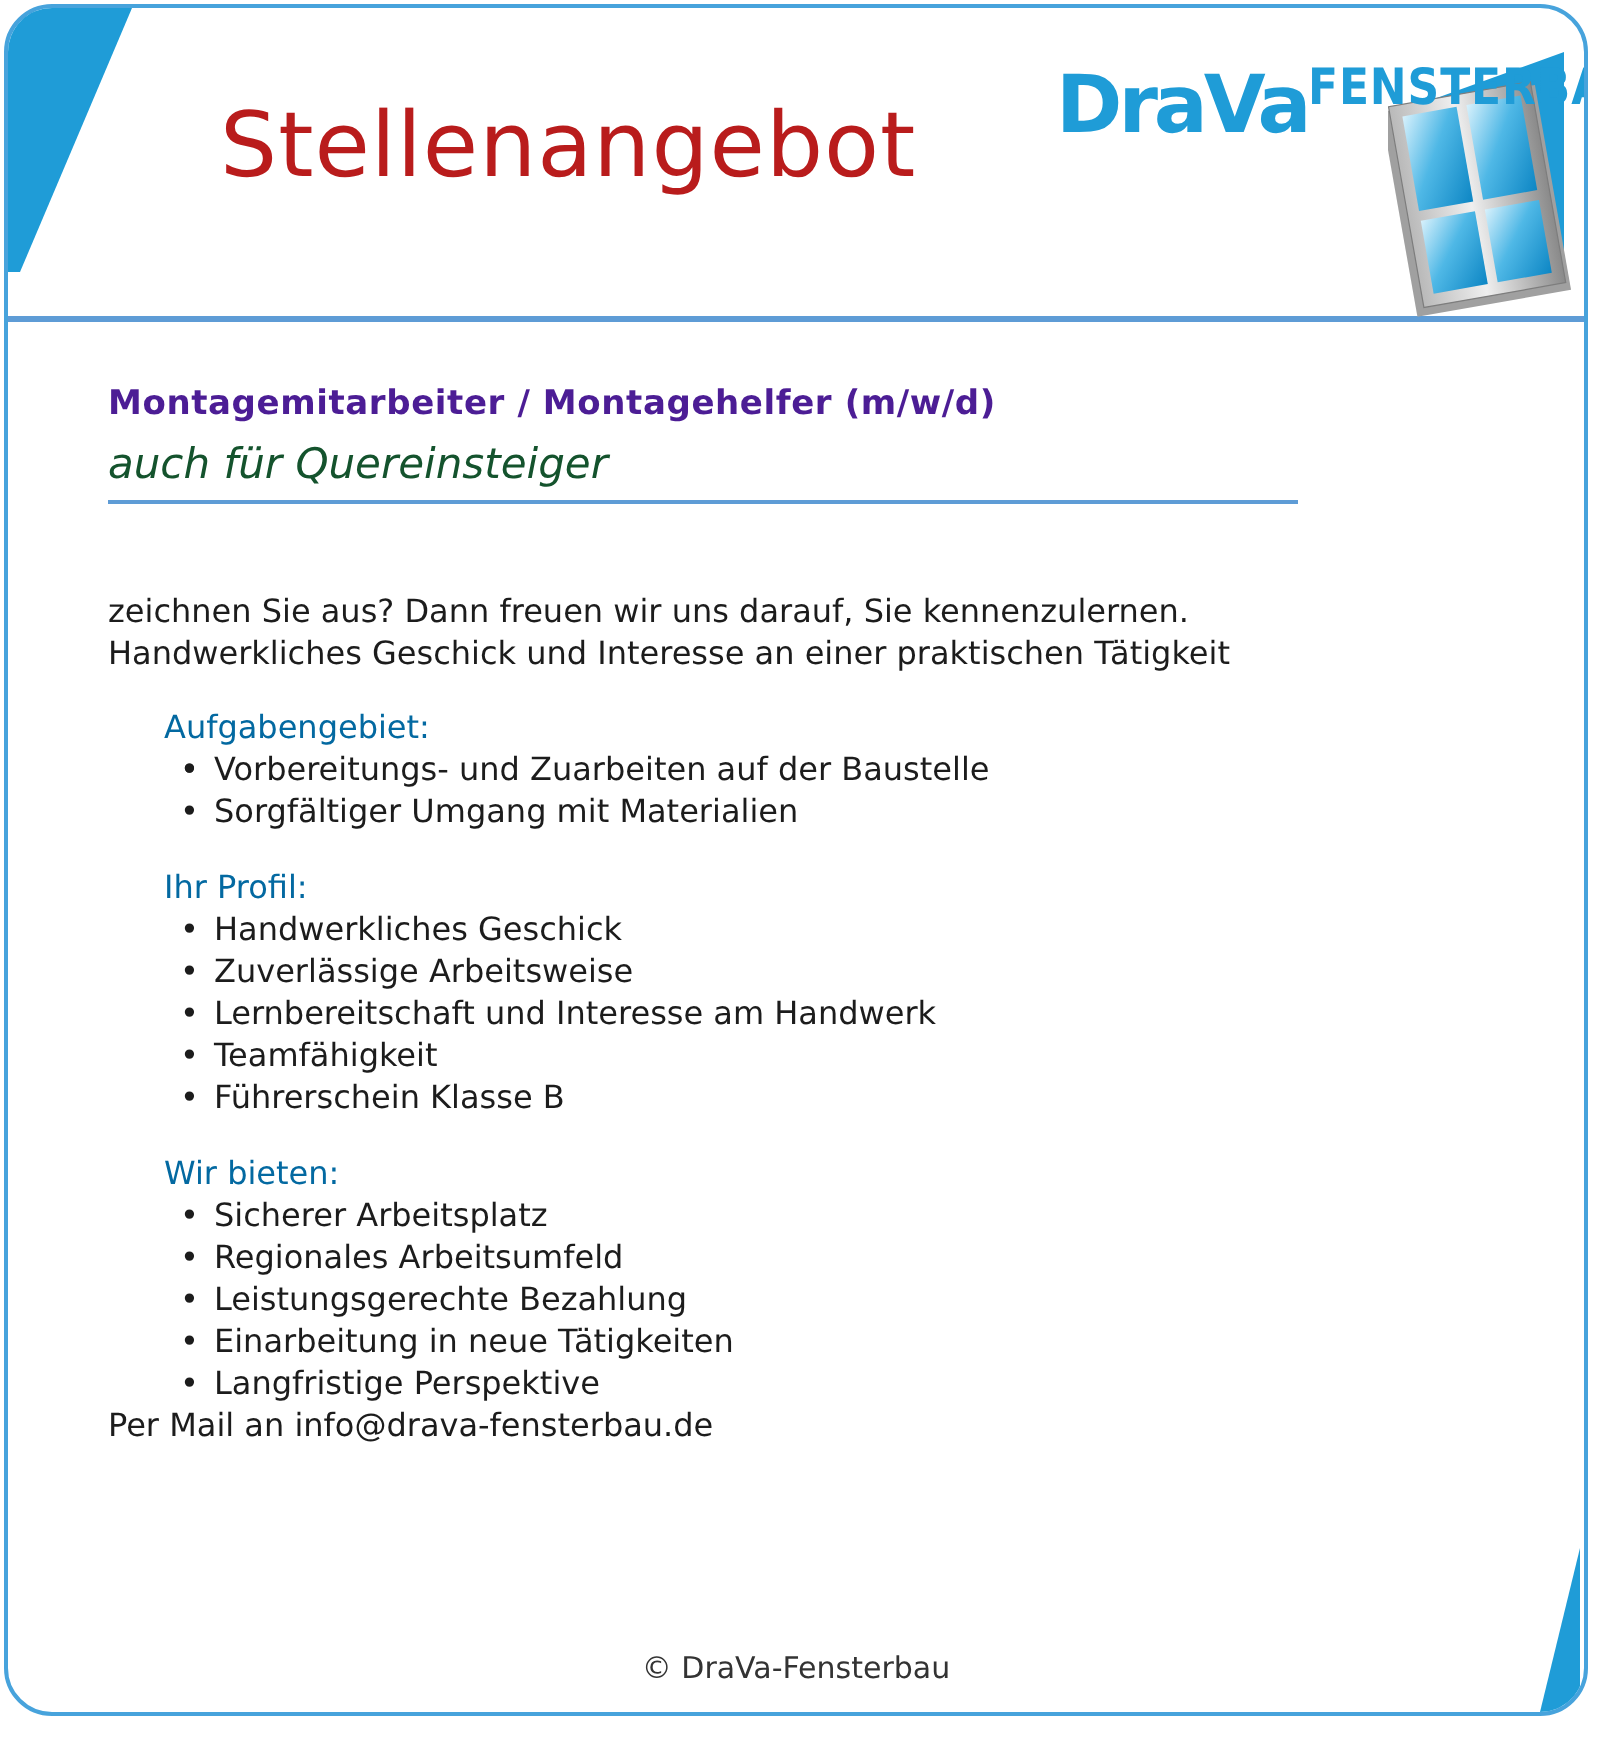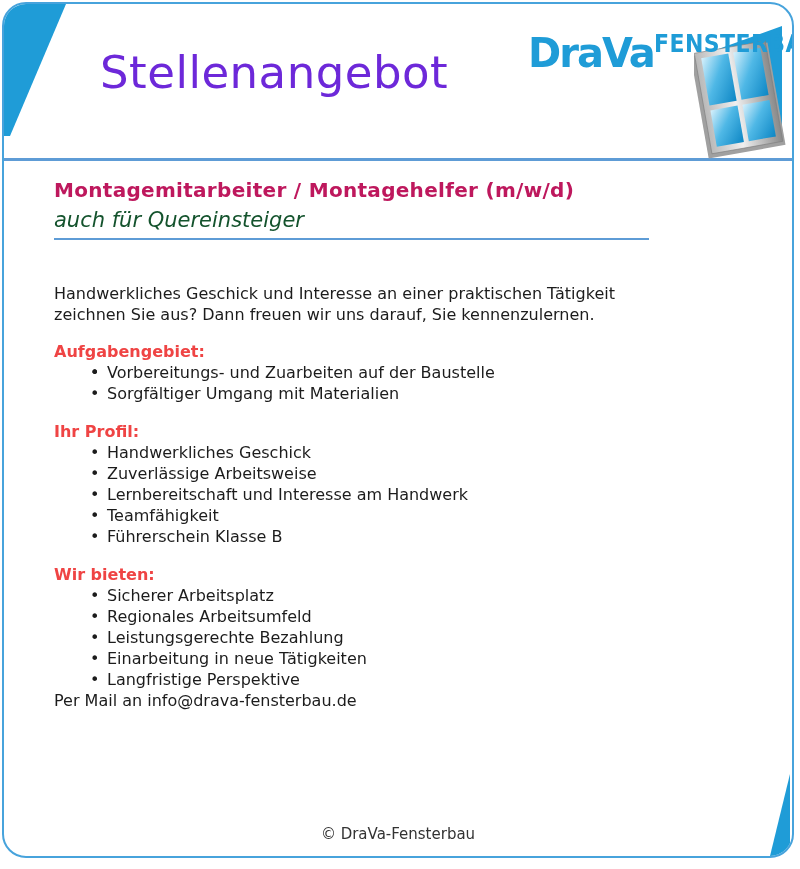--- a/index.html
+++ b/index.html
@@ -11,54 +11,54 @@
     border:2px solid #47a3dc; border-radius:24px;
     background:#ffffff; overflow:hidden;
   }
   
   .corner-tl { position:absolute; left:0; top:0; width:70px; height:132px; }
   .corner-br { position:absolute; right:0; bottom:0; width:24px; height:82px; }
 
   
   .header { position:relative; height:157px; border-bottom:3px solid #5e9cd6; }
   .main-title {
-    position:absolute; left:96px; top:42px;
-    font-size:45px; line-height:1.2; color:#6d28d9; letter-spacing:0.5px;
+    position:absolute; left:106px; top:42px;
+    font-size:45px; line-height:1.2; color:#b91c1c; letter-spacing:0.5px;
   }
   .logo { position:absolute; top:26px; right:6px; display:flex; align-items:flex-start; }
   .logo-text { width:162px; display:flex; flex-direction:row; }
   .logo-brand {
     font-size:40px; font-weight:bold; line-height:46px;
     color:#1f9cd7; letter-spacing:-2px;
   }
   .logo-division {
     font-size:25px; font-weight:bold; line-height:27px; letter-spacing:0.5px;
     color:#1f9cd7; transform:scaleX(0.88); transform-origin:left center; white-space:nowrap;
   }
   .logo-legal {
     font-size:20px; font-weight:bold; line-height:24px;
     color:#8e8e8e; text-align:left; margin-top:1px;
   }
   .logo-window { width:92px; height:142px; margin-left:4px; margin-top:-12px; }
 
   
   .content { padding:0 50px; }
   .job-title {
-    margin-top:16px; font-size:20px; line-height:26px;
-    font-weight:bold; color:#be185d; letter-spacing:0.3px;
+    margin-top:28px; font-size:17px; line-height:26px;
+    font-weight:bold; color:#4c1d95; letter-spacing:0.3px;
   }
   .job-subtitle {
     margin-top:5px; font-size:21px; line-height:24px;
     font-style:italic; color:#14532d;
   }
   .subtitle-rule { margin-top:6px; width:595px; height:2px; background:#5e9cd6; }
 
   .intro { margin-top:43px; font-size:16px; line-height:21px; }
 
-  .sec-head { margin-top:16px; font-size:16px; line-height:21px; font-weight:bold; color:#ef4444; }
+  .sec-head { margin-top:16px; font-size:16px; line-height:21px; font-weight:normal; color:#0369a1;margin-left:28px; }
   .sec-head.gap { margin-top:17px; }
   ul.bullets { list-style:none; }
   ul.bullets li {
     position:relative; padding-left:53px;
     font-size:16px; line-height:21px;
   }
   ul.bullets li .dot {
     position:absolute; left:36px; top:0; font-size:16px;
   }
   .app-line { font-size:16px; line-height:21px; }
@@ -112,22 +112,22 @@
     </div>
   </div>
 
   <div class="content">
 
     <h1 class="job-title">Montagemitarbeiter / Montagehelfer (m/w/d)</h1>
     <div class="job-subtitle">auch für Quereinsteiger</div>
     <div class="subtitle-rule"></div>
 
     <div class="intro">
+      <div>zeichnen Sie aus? Dann freuen wir uns darauf, Sie kennenzulernen.</div>
       <div>Handwerkliches Geschick und Interesse an einer praktischen Tätigkeit</div>
-      <div>zeichnen Sie aus? Dann freuen wir uns darauf, Sie kennenzulernen.</div>
     </div>
 
     <div class="sec-head">Aufgabengebiet:</div>
     <ul class="bullets">
       <li><span class="dot">•</span></li>
       <li><span class="dot">•</span><span>Vorbereitungs- und Zuarbeiten auf der Baustelle</span></li>
       <li><span class="dot">•</span><span>Sorgfältiger Umgang mit Materialien</span></li>
     </ul>
 
     <div class="sec-head gap">Ihr Profil:</div>

